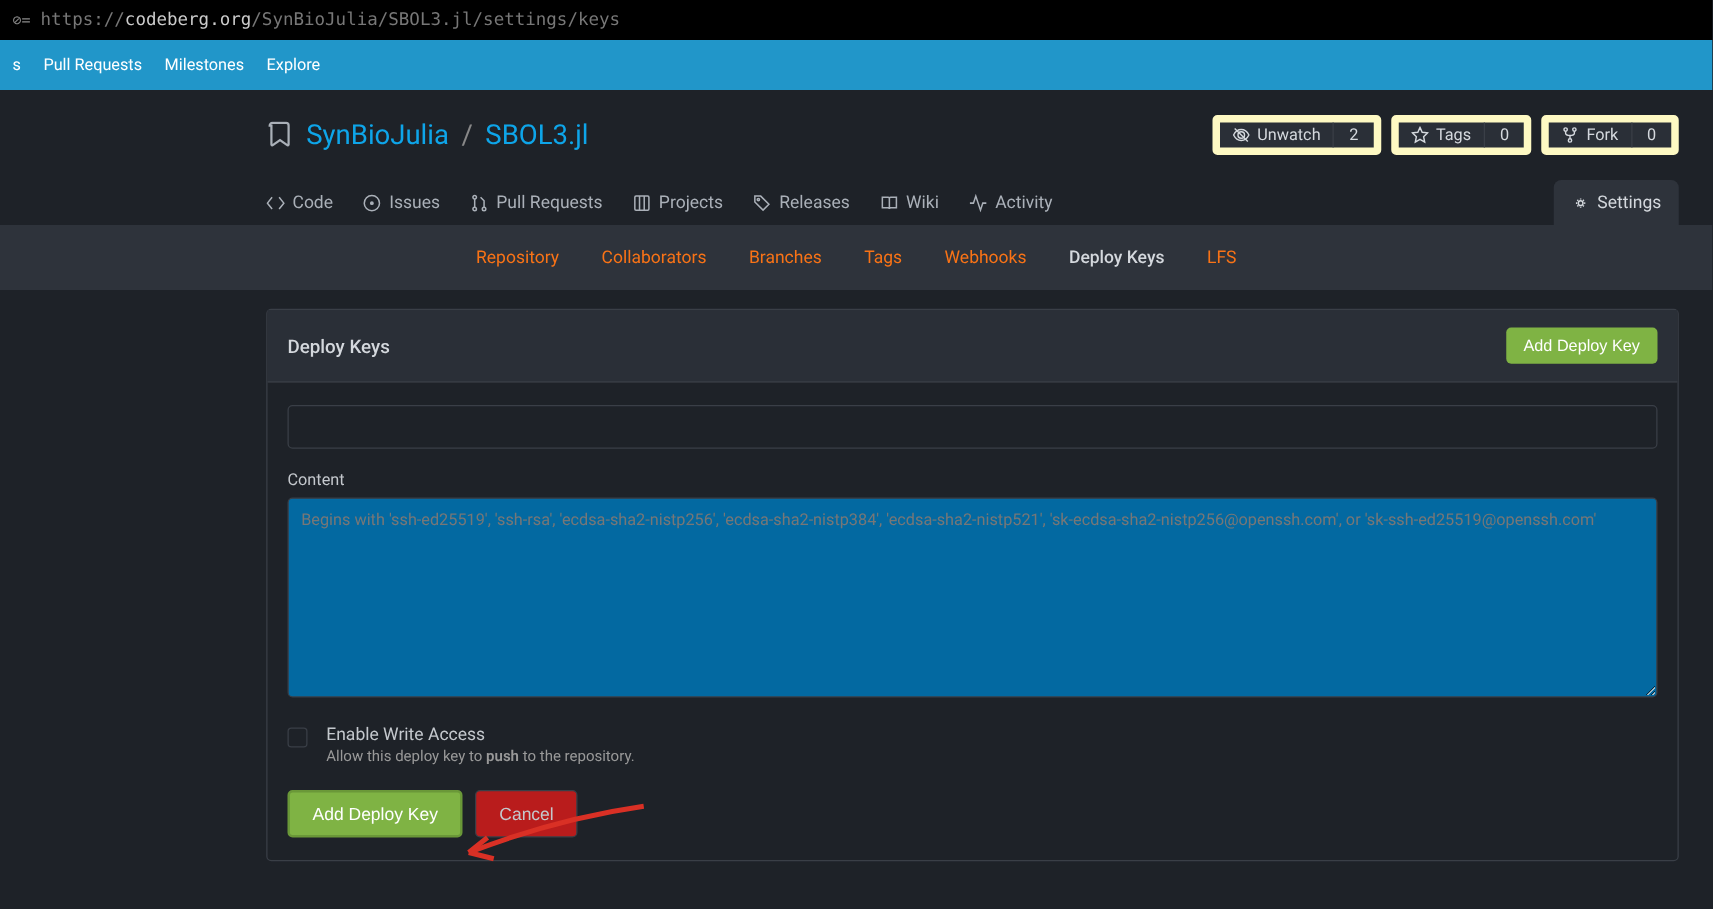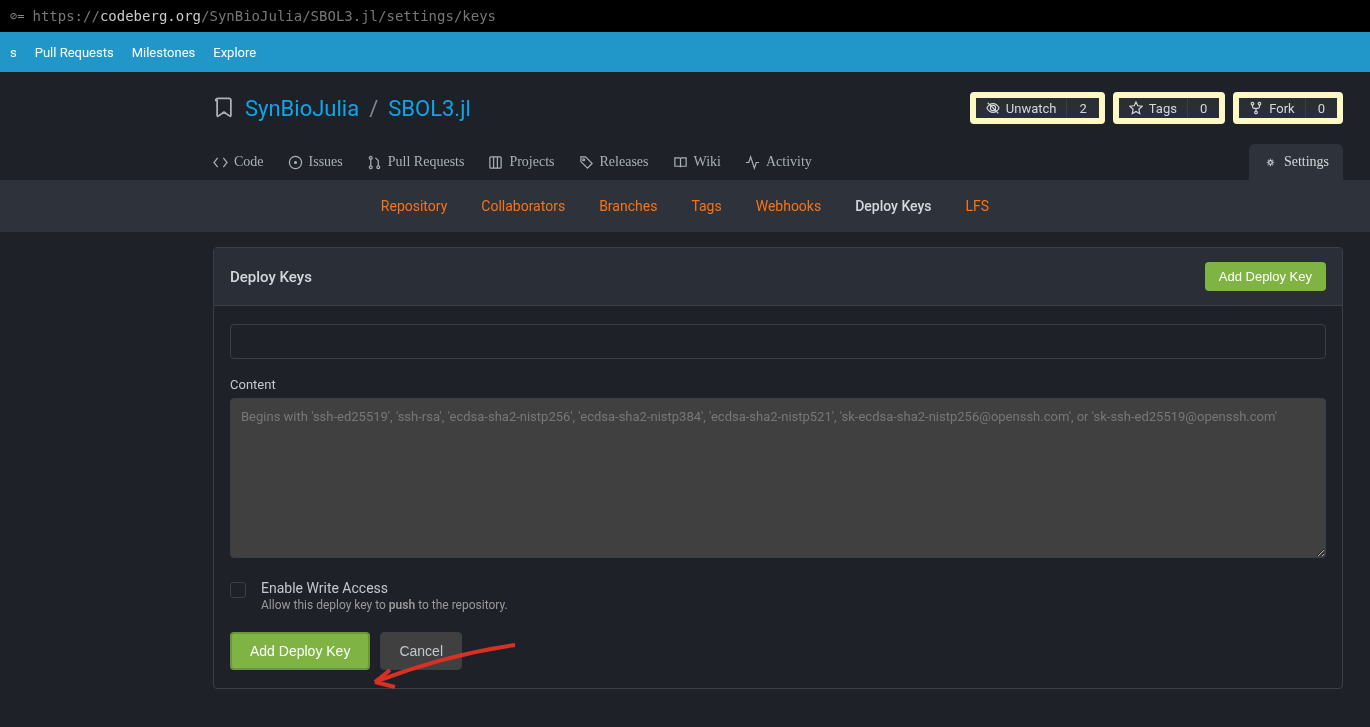--- a/index.html
+++ b/index.html
@@ -20,50 +20,50 @@
     .repo-title { display: flex; align-items: center; gap: 10px; font-size: 22px; }
     .repo-icon { width: 22px; height: 22px; }
     .repo-link { color: #0ea5e9; }
     .repo-sep { color: #888; }
     .repo-actions { display: flex; gap: 8px; }
     .action-btn { display: flex; align-items: center; background: #2a2f37; border: 6px solid #fef9c3; border-radius: 4px; height: 32px; font-size: 13px; color: #d4d8dd; cursor: pointer; }
     .action-btn-label { padding: 0 10px; display: flex; align-items: center; gap: 6px; }
     .action-btn-count { padding: 0 12px; border-left: 1px solid #3a3f47; height: 100%; display: flex; align-items: center; }
     .action-btn svg { width: 14px; height: 14px; }
     
-    .repo-tabs { max-width: 1130px; margin: 20px 0 0 213px; display: flex; gap: 22px; align-items: center; justify-content: space-between; font-family: Liberation Serif, serif; }
+    .repo-tabs { max-width: 1130px; margin: 20px 0 0 213px; display: flex; gap: 22px; align-items: center; justify-content: space-between; }
     .repo-tabs-left { display: flex; gap: 24px; }
     .repo-tab { display: flex; align-items: center; gap: 6px; color: #aab0b8; font-size: 14px; padding: 10px 0; cursor: pointer; }
     .repo-tab svg { width: 15px; height: 15px; }
     .repo-tab.active { background: #2e333b; padding: 10px 14px; border-radius: 6px 6px 0 0; color: #d4d8dd; }
     
     .sub-tabs { background: #2e333b; padding: 18px 0; }
     .sub-tabs-inner { max-width: 1130px; margin: 0 auto; display: flex; justify-content: center; gap: 34px; }
     .sub-tab { color: #f97316; font-size: 14px; cursor: pointer; }
     .sub-tab.active { color: #d4d8dd; font-weight: 500; }
     
     .content { max-width: 1130px; margin: 15px 0 0 213px; }
     .panel { border: 1px solid #3a3f47; border-radius: 4px; }
     .panel-header { background: #2a2f37; padding: 14px 16px; display: flex; justify-content: space-between; align-items: center; border-bottom: 1px solid #3a3f47; }
     .panel-title { font-size: 15px; font-weight: 500; color: #d4d8dd; }
     .btn-green { background: #7fb344; color: #fff; border: none; padding: 7px 14px; border-radius: 4px; font-size: 13px; cursor: pointer; }
     .panel-body { padding: 18px 16px; }
     .desc { color: #c4c8cd; font-size: 14px; margin-bottom: 18px; }
     .form-label { display: block; font-size: 13px; color: #c4c8cd; margin-bottom: 6px; }
     .form-input { width: 100%; background: #1e2228; border: 1px solid #3a3f47; border-radius: 4px; padding: 9px 10px; color: #d4d8dd; font-size: 13px; margin-bottom: 18px; }
-    .form-textarea { width: 100%; background: #404040; border: 1px solid #3a3f47; border-radius: 4px; padding: 10px; color: #d4d8dd; font-size: 13px; min-height: 160px; resize: vertical; margin-bottom: 18px; font-family: inherit; }
+    .form-textarea { width: 100%; background: #0369a1; border: 1px solid #3a3f47; border-radius: 4px; padding: 10px; color: #d4d8dd; font-size: 13px; min-height: 160px; resize: vertical; margin-bottom: 18px; font-family: inherit; }
     .form-textarea::placeholder { color: #777; }
     .checkbox-row { display: flex; align-items: flex-start; gap: 15px; margin-bottom: 20px; }
     .checkbox { width: 16px; height: 16px; border: 1px solid #3a3f47; border-radius: 3px; background: #1e2228; margin-top: 2px; cursor: pointer; }
     .checkbox-label { font-size: 14px; color: #c4c8cd; }
     .checkbox-help { font-size: 12px; color: #999; margin-top: 2px; }
     .checkbox-help strong { font-weight: 600; }
     .form-actions { display: flex; gap: 10px; }
     .btn-green-big { background: #7fb344; color: #fff; border: 2px solid #6a9838; padding: 9px 18px; border-radius: 4px; font-size: 14px; cursor: pointer; }
-    .btn-secondary { background: #404040; color: #c4c8cd; border: 1px solid #3a3f47; padding: 6px 18px; border-radius: 4px; font-size: 14px; cursor: pointer; }
+    .btn-secondary { background: #b91c1c; color: #c4c8cd; border: 1px solid #3a3f47; padding: 6px 18px; border-radius: 4px; font-size: 14px; cursor: pointer; }
     
     .arrow-annotation { position: absolute; top: 640px; left: 365px; pointer-events: none; }
   </style>
 </head>
 <body>
 
 <div class="url-bar">
   <span class="url-icon">⊘=</span>
   <span class="url-text">
     <span class="scheme">https://</span><span class="domain">codeberg.org</span><span class="path">/SynBioJulia/SBOL3.jl/settings/keys</span>

